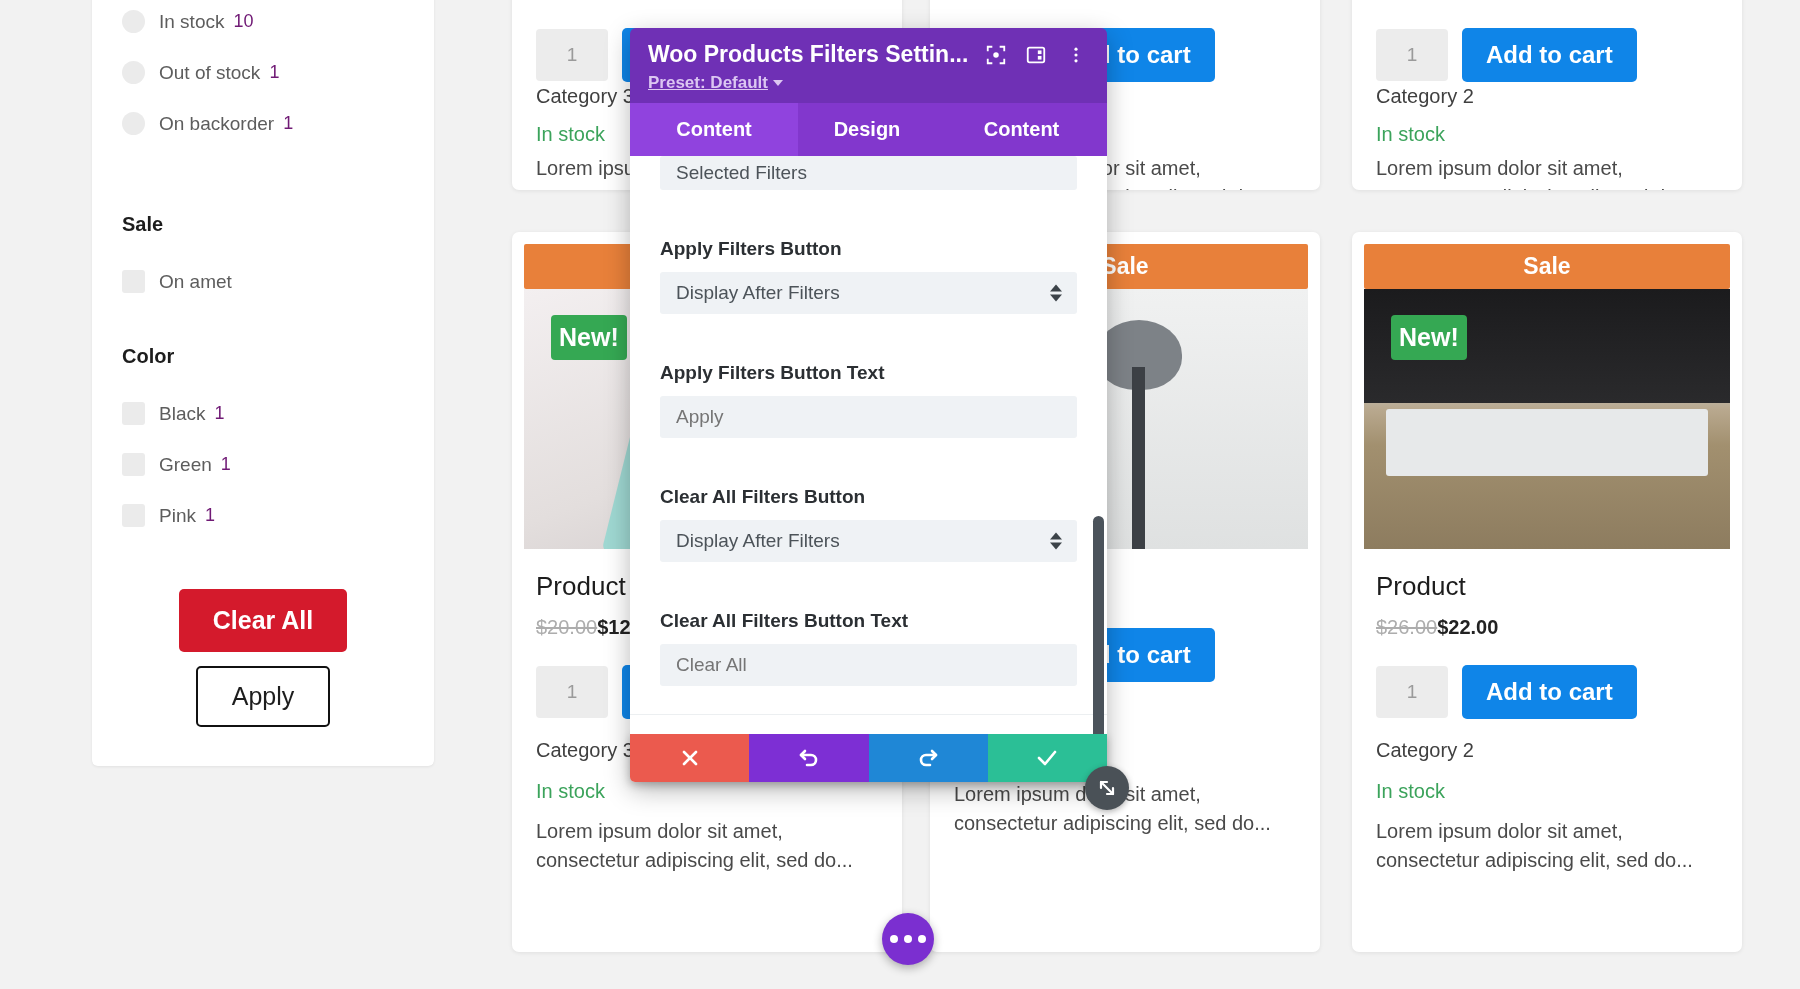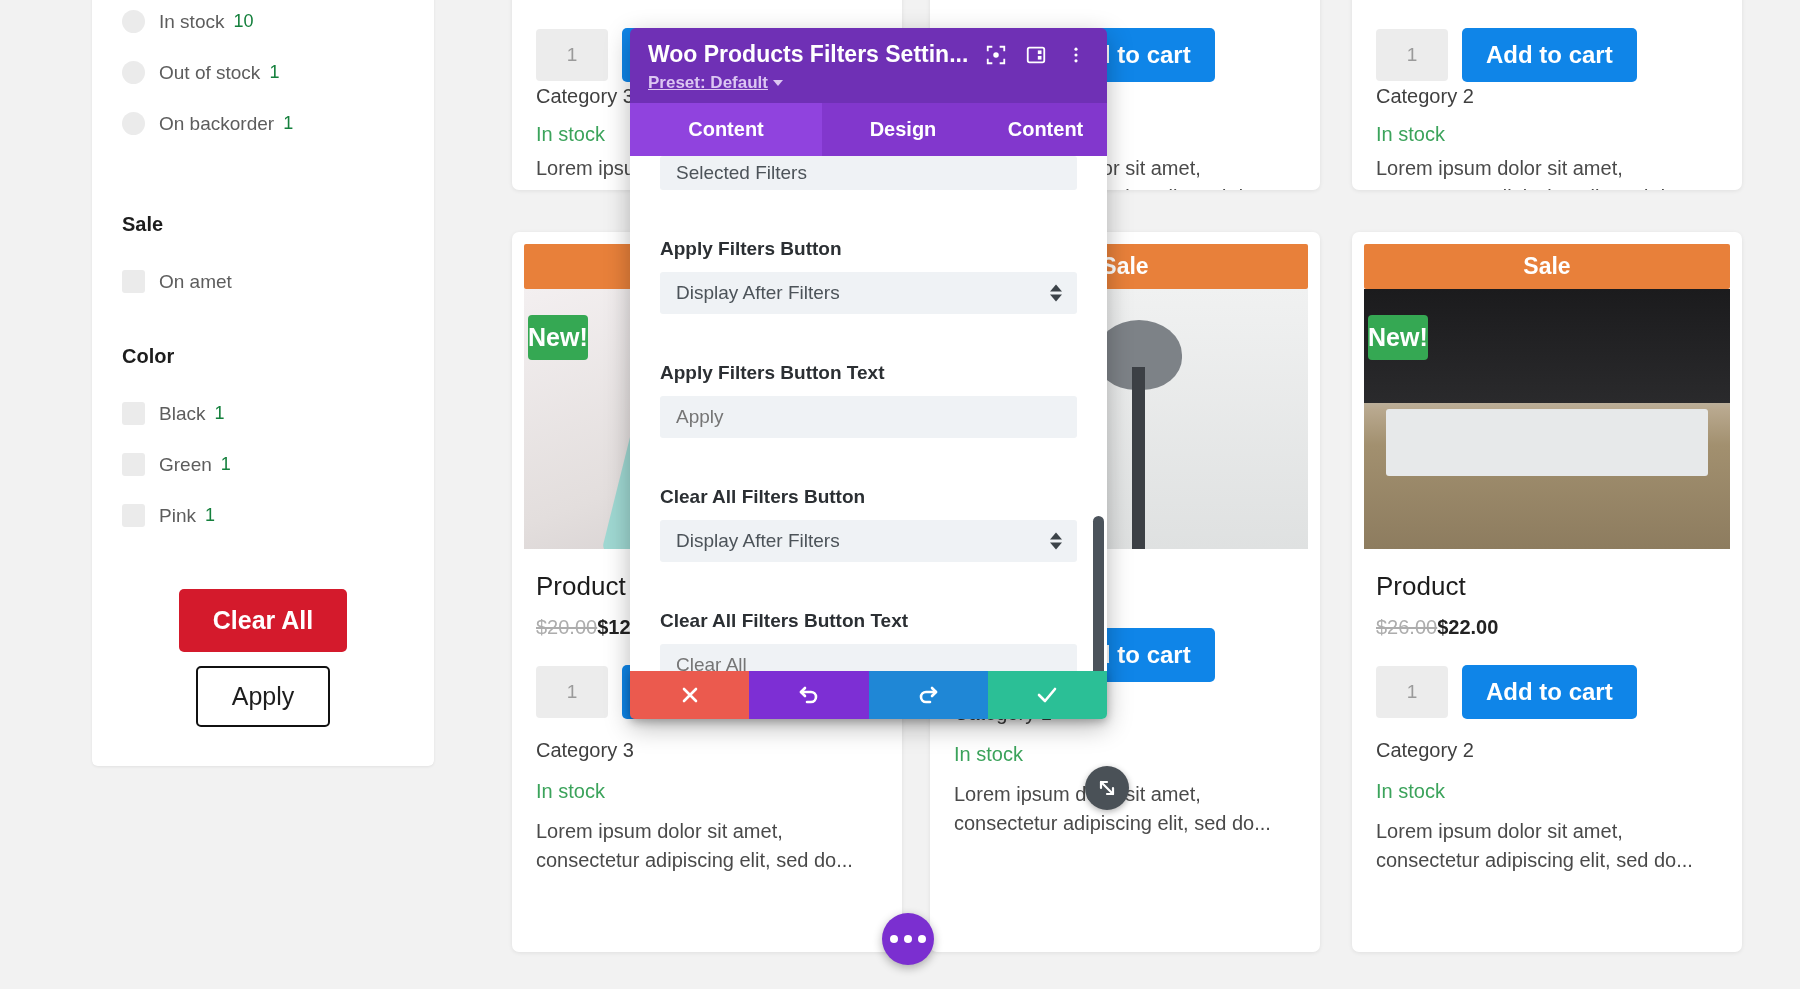--- a/index.html
+++ b/index.html
@@ -25,21 +25,21 @@
   .opt-row{display:flex;align-items:center;margin:0 0 28px 30px;}
   .radio-dot{
     width:23px;height:23px;border-radius:50%;background:#ebebeb;
     flex:0 0 auto;margin-right:14px;
   }
   .check-box{
     width:23px;height:23px;border-radius:3px;background:#ebebeb;
     flex:0 0 auto;margin-right:14px;
   }
   .opt-label{font-size:19px;color:#5d5d5d;}
-  .opt-count{font-size:18px;color:#15803d;margin-left:9px;}
+  .opt-count{font-size:18px;color:#701a75;margin-left:9px;}
 
   .btn-wrap{display:flex;flex-direction:column;align-items:center;margin-top:62px;}
   #clear-all-btn{
     background:#d41a2c;color:#fff;border:none;border-radius:5px;
     font-size:25px;font-weight:700;padding:17px 34px;cursor:pointer;
     font-family:inherit;
   }
   #apply-btn{
     margin-top:14px;background:#fff;color:#1d1d1d;border:2px solid #111;
     border-radius:5px;font-size:25px;padding:14px 34px;cursor:pointer;
@@ -51,22 +51,22 @@
     position:absolute;background:#fff;border-radius:7px;
     box-shadow:0 1px 4px rgba(0,0,0,.08);overflow:hidden;
   }
   .sale-ribbon{
     height:45px;background:#e8803a;color:#fff;font-size:23px;font-weight:700;
     display:flex;align-items:center;justify-content:center;
     margin:12px 12px 0 12px;border-radius:2px;
   }
   .thumb{position:relative;margin:0 12px;height:260px;overflow:hidden;background:#cfcfcf;}
   .new-badge{
-    position:absolute;left:4px;top:26px;background:#35a853;color:#fff;
-    font-size:25px;font-weight:700;padding:8px 0;border-radius:4px;z-index:3;
+    position:absolute;left:27px;top:26px;background:#35a853;color:#fff;
+    font-size:25px;font-weight:700;padding:8px 8px;border-radius:4px;z-index:3;
   }
   .prod-name{font-size:26px;color:#1d1d1d;margin:22px 0 0 0;padding:0 24px;}
   .price-line{padding:0 24px;margin-top:14px;font-size:20px;}
   .price-old{color:#adadad;text-decoration:line-through;}
   .price-new{color:#222;font-weight:700;}
   .cart-row{display:flex;align-items:center;padding:0 24px;margin-top:26px;}
   .qty{
     width:68px;height:50px;background:#ececec;border:none;border-radius:4px;
     text-align:center;font-size:19px;color:#9a9a9a;font-family:inherit;
   }
@@ -109,26 +109,26 @@
   .modal-title-row{display:flex;align-items:center;}
   .modal-title{color:#fff;font-size:23px;font-weight:700;flex:1 1 auto;
     white-space:nowrap;overflow:hidden;}
   .hdr-icon{width:26px;height:26px;margin-left:14px;cursor:pointer;
     display:flex;align-items:center;justify-content:center;}
   .preset-row{color:#dcc6f2;font-size:17px;font-weight:700;margin-top:5px;cursor:pointer;text-decoration:underline;}
   .caret{display:inline-block;border-left:5px solid transparent;border-right:5px solid transparent;
     border-top:6px solid #dcc6f2;margin-left:5px;vertical-align:2px;}
   .modal-tabs{display:flex;background:#8237cd;}
   .tab{
-    color:#fff;font-size:20px;font-weight:700;padding:15px 16px;text-align:center;
+    color:#fff;font-size:20px;font-weight:700;padding:15px 4px;text-align:center;
     cursor:pointer;
   }
   .tab.active{background:#9043de;}
   .modal-body{
-    background:#fff;position:relative;overflow:hidden;height:515px;
+    background:#fff;position:relative;overflow:hidden;height:578px;
   }
   .field-block{padding:0 30px;margin-top:48px;}
   .fld-label{font-size:19px;font-weight:700;color:#2b2f33;margin:30px 0 12px 0;}
   .fld-input{
     background:#eff2f5;border:none;border-radius:3px;height:42px;width:100%;
     box-sizing:border-box;padding:0 16px;font-size:19px;color:#8a9199;
     font-family:inherit;
   }
   .fld-select{
     background:#eff2f5;border:none;border-radius:3px;height:42px;width:100%;

